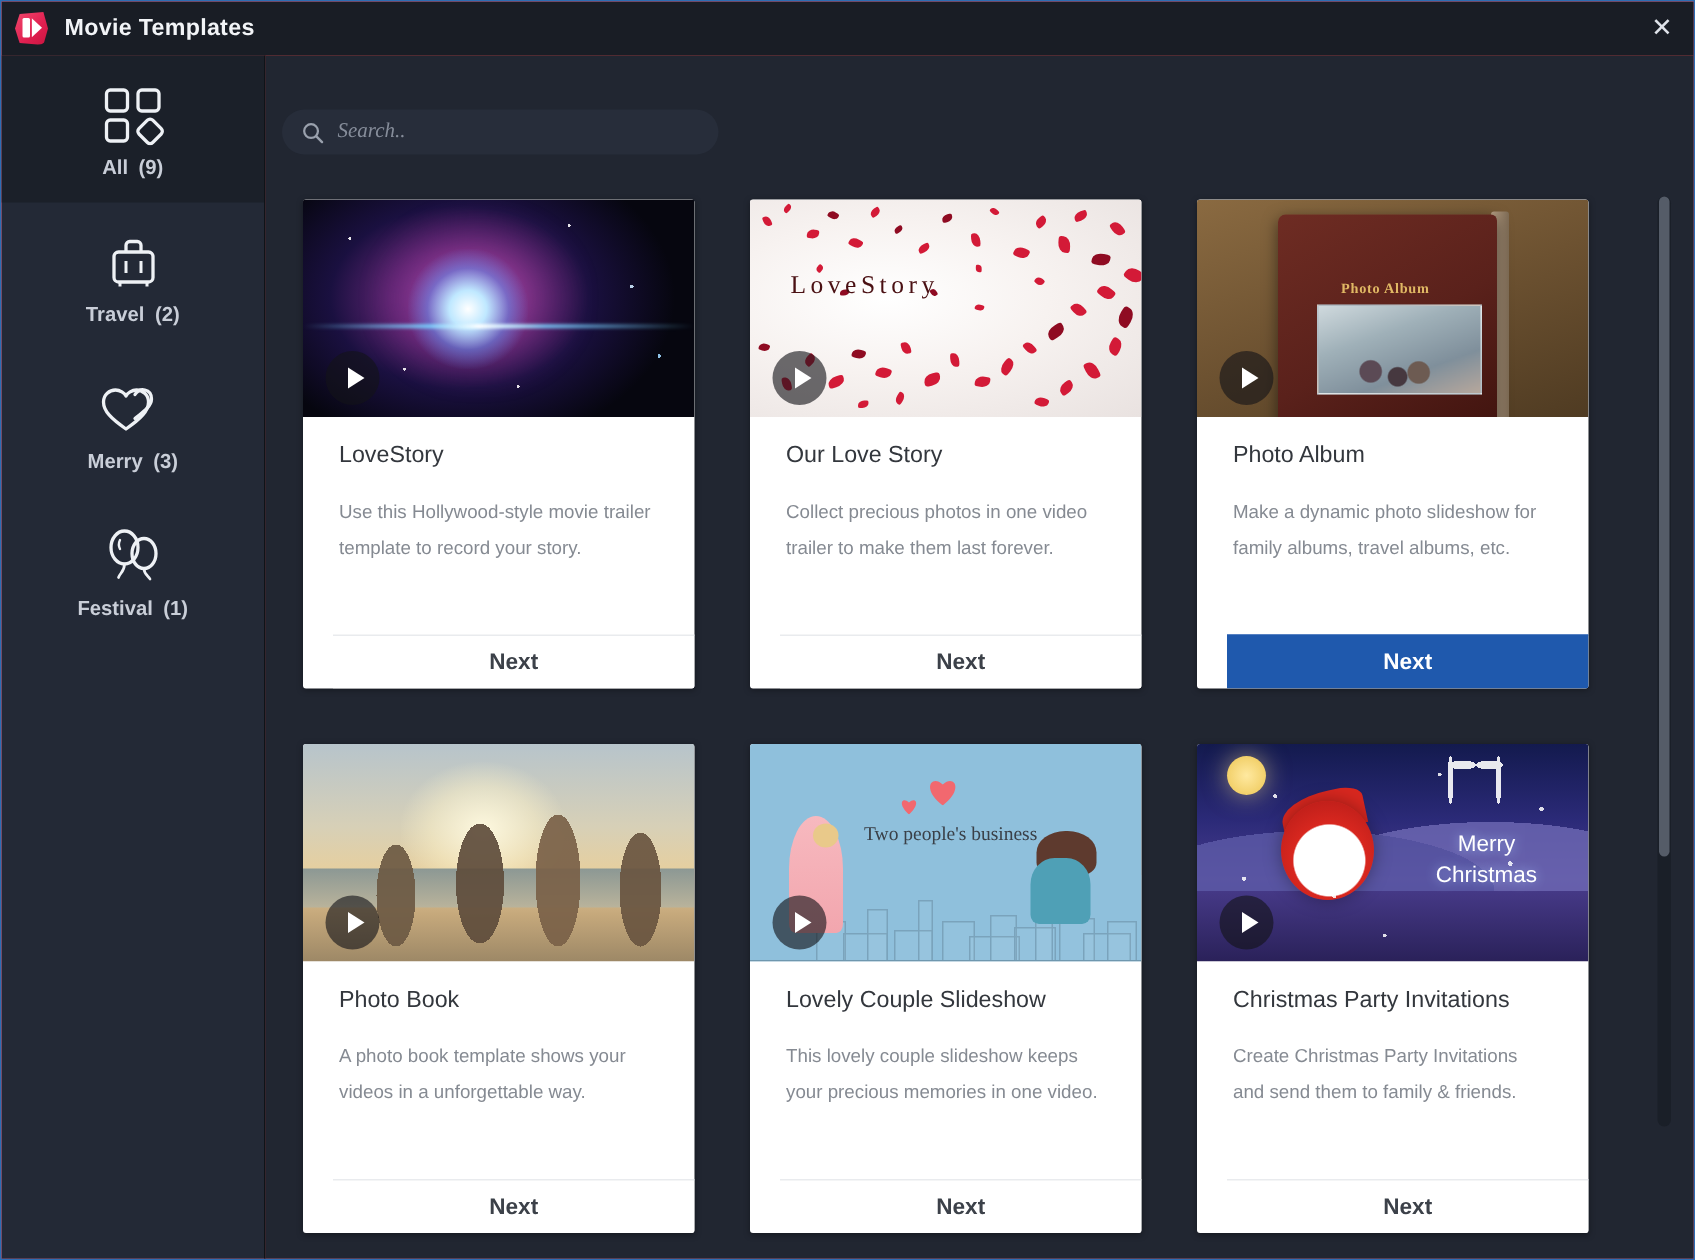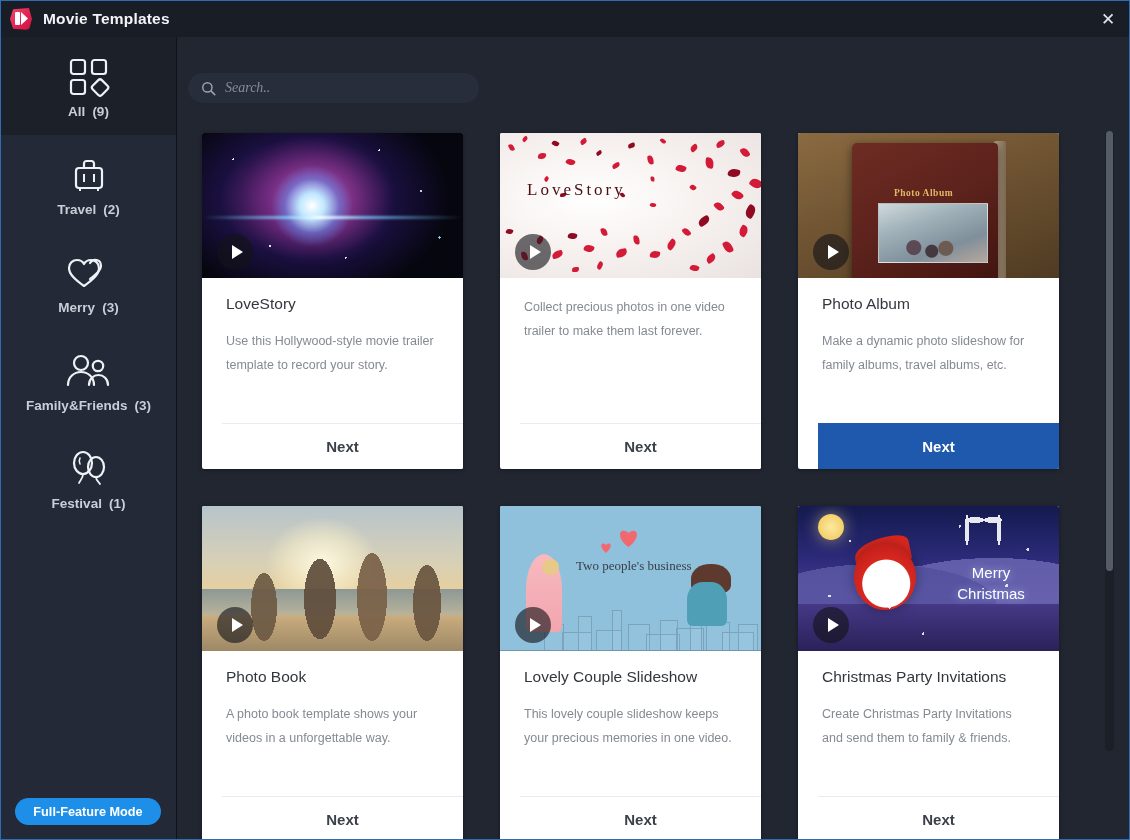--- a/index.html
+++ b/index.html
@@ -150,21 +150,21 @@
   }
   .card-body { padding: 17px 24px 14px 24px; height: 145px; }
   .card-title {
     color: #33373d; font-size: 15.5px; margin-bottom: 16px;
     font-family: "Liberation Sans", sans-serif;
   }
   .card-desc {
     color: #858a92; font-size: 12.5px; line-height: 24px;
   }
   .next-btn {
-    height: 46px; border-top: 1px solid #e9ebee;
+    height: 36px; border-top: 1px solid #e9ebee;
     display: flex; align-items: center; justify-content: center;
     color: #3c4149; font-size: 15px; font-weight: bold;
     cursor: pointer; background: #fff; margin-left: 20px;
   }
   .next-btn.selected {
     background: #1f59ad; color: #ffffff; border-top-color: #1f59ad;
   }
 
   
   .scrollbar-track {
@@ -436,50 +436,36 @@
           <svg width="46" height="40" viewBox="0 0 46 40">
             <path d="M24 10 c3-5 11-4 11 3 c0 5-6 9-11 13" fill="none" stroke="#eef1f5" stroke-width="2.2" stroke-linecap="round"></path>
             <path d="M18 33 C8 26, 3 21, 3 15 c0-5 4-8 8-8 c3 0 6 2 7 4 c1-2 4-4 7-4 c4 0 8 3 8 8 c0 6-5 11-15 18 z" fill="none" stroke="#eef1f5" stroke-width="2.2" stroke-linejoin="round"></path>
           </svg>
         </div>
         <div class="side-label">
           <span>Merry</span><span class="cnt">(3)</span>
         </div>
       </div>
 
-      <div class="side-item">
-        <div class="side-ico">
-          <svg width="50" height="40" viewBox="0 0 50 40">
-            <circle cx="17" cy="12" r="7" fill="none" stroke="#eef1f5" stroke-width="2.2"></circle>
-            <path d="M4 34 c0-8 6-13 13-13 c7 0 13 5 13 13" fill="none" stroke="#eef1f5" stroke-width="2.2" stroke-linecap="round"></path>
-            <circle cx="34" cy="15" r="5.2" fill="none" stroke="#eef1f5" stroke-width="2.2"></circle>
-            <path d="M25 34 c0-6 4.5-10 9.5-10 c5 0 9.5 4 9.5 10" fill="none" stroke="#eef1f5" stroke-width="2.2" stroke-linecap="round"></path>
-          </svg>
-        </div>
-        <div class="side-label">
-          <span>Family&amp;Friends</span><span class="cnt">(3)</span>
-        </div>
-      </div>
 
       <div class="side-item">
         <div class="side-ico">
           <svg width="46" height="40" viewBox="0 0 46 40">
             <ellipse cx="17" cy="14" rx="9" ry="11" fill="none" stroke="#eef1f5" stroke-width="2.2"></ellipse>
             <ellipse cx="30" cy="18" rx="8" ry="10" fill="none" stroke="#eef1f5" stroke-width="2.2"></ellipse>
             <path d="M17 25 c0 5 -3 6 -4 9" fill="none" stroke="#eef1f5" stroke-width="1.8" stroke-linecap="round"></path>
             <path d="M30 28 c0 4 3 5 4 7" fill="none" stroke="#eef1f5" stroke-width="1.8" stroke-linecap="round"></path>
             <path d="M14 9 c-1 2 -1 4 0 6" fill="none" stroke="#eef1f5" stroke-width="1.6" stroke-linecap="round"></path>
           </svg>
         </div>
         <div class="side-label">
           <span>Festival</span><span class="cnt">(1)</span>
         </div>
       </div>
 
-      <div class="full-btn">Full-Feature Mode</div>
     </div>
 
     <div class="content">
 
       <div class="search-wrap">
         <span class="search-ico">
           <svg width="15" height="15" viewBox="0 0 16 16">
             <circle cx="6.8" cy="6.8" r="4.9" fill="none" stroke="#9aa1ad" stroke-width="1.6"></circle>
             <line x1="10.6" y1="10.6" x2="14.6" y2="14.6" stroke="#9aa1ad" stroke-width="1.7" stroke-linecap="round"></line>
           </svg>
@@ -555,20 +541,21 @@
                   <i style="left:96px;top:130px;width:8px;height:5px;transform:rotate(122deg);background:#d31a37;"></i>
                   <i style="left:72px;top:134px;width:7px;height:5px;transform:rotate(178deg);background:#d31a37;"></i>
                   <i style="left:150px;top:44px;width:5px;height:4px;transform:rotate(94deg);background:#d31a37;"></i>
                   <i style="left:190px;top:52px;width:6px;height:5px;transform:rotate(42deg);background:#d31a37;"></i>
                 </div>
               <div class="ls-text">LoveStory</div>
             </div>
             <div class="play"></div>
           </div>
           <div class="card-body">
+            <div class="card-title">Our Love Story</div>
             <div class="card-desc">Collect precious photos in one video trailer to make them last forever.</div>
           </div>
           <div class="next-btn">Next</div>
         </div>
 
         <div class="card">
           <div class="thumb">
             <div class="art art-album">
               <div class="al-spine"></div>
               <div class="al-book"></div>

